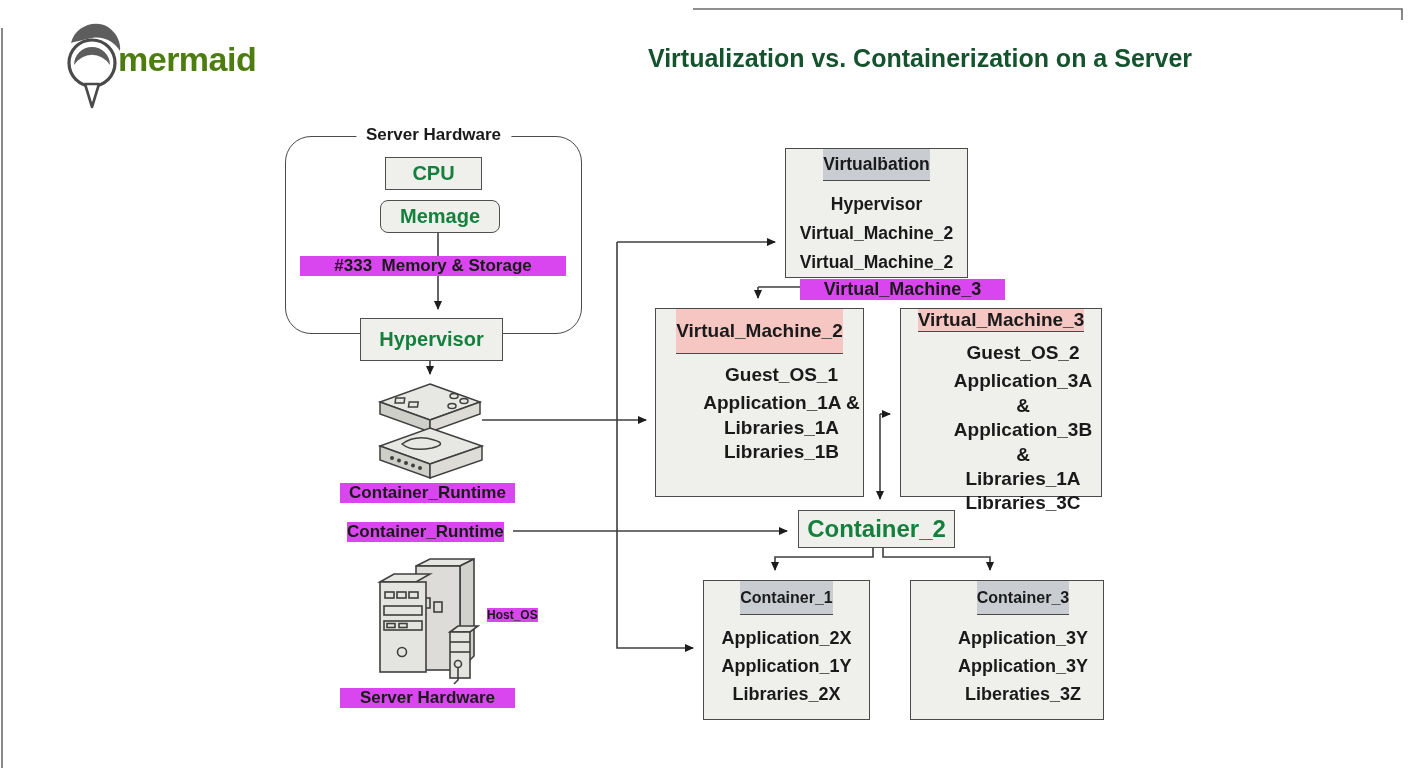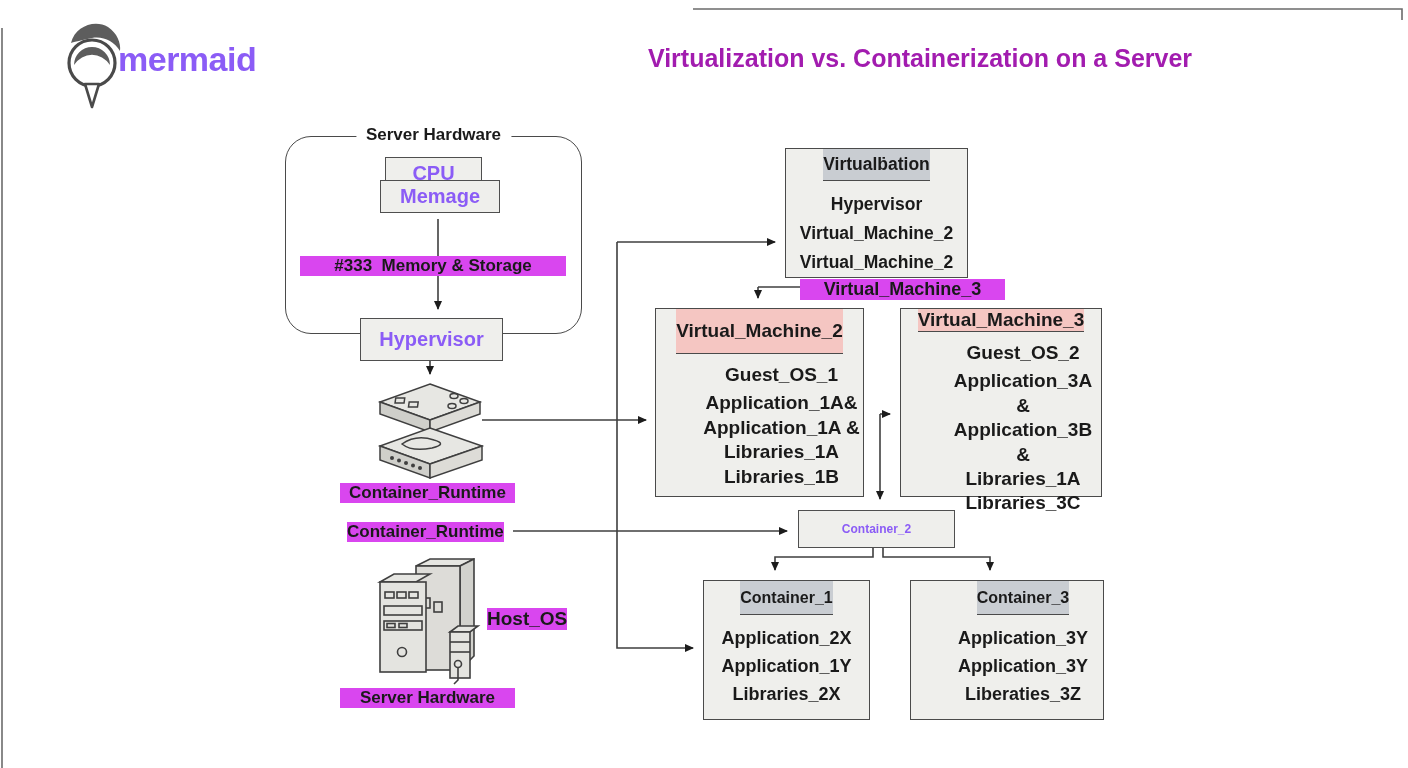--- a/index.html
+++ b/index.html
@@ -5,37 +5,37 @@
   html,body{margin:0;padding:0;background:#ffffff;}
   .canvas{
     position:relative;width:1408px;height:768px;background:#fff;overflow:hidden;
     font-family:"Liberation Sans","DejaVu Sans",sans-serif;color:#1a1a1a;
   }
   .wires{position:absolute;left:0;top:0;z-index:1;}
   .iconsvg{position:absolute;z-index:2;}
   .center{text-align:center;}
 
   
-  .brand-text{position:absolute;left:118px;top:40px;font-size:34px;font-weight:700;color:#8b5cf6;letter-spacing:-0.5px;z-index:3;}
-  .page-title{position:absolute;left:600px;top:44px;width:640px;text-align:center;font-size:25px;font-weight:700;color:#a21caf;z-index:3;}
+  .brand-text{position:absolute;left:118px;top:40px;font-size:34px;font-weight:700;color:#4d7c0f;letter-spacing:-0.5px;z-index:3;}
+  .page-title{position:absolute;left:600px;top:44px;width:640px;text-align:center;font-size:25px;font-weight:700;color:#14532d;z-index:3;}
 
   
   .group-box{
     position:absolute;left:285px;top:136px;width:295px;height:196px;
     border:1.6px solid #4a4a4a;border-radius:26px;background:transparent;z-index:2;
   }
   .group-label{
     position:absolute;left:50%;top:-12px;transform:translateX(-50%);
     background:#fff;padding:0 10px;font-size:17px;font-weight:700;white-space:nowrap;
   }
 
   .node{
     position:absolute;z-index:4;display:flex;align-items:center;justify-content:center;
     background:var(--box-fill,#efefec);border:1.6px solid #4f4f4f;
-    font-weight:700;color:#8b5cf6;
+    font-weight:700;color:#15803d;
   }
   .node.sm{font-size:20px;}
 
   
   .table{
     position:absolute;z-index:4;display:flex;flex-direction:column;
     border:1.8px solid #4a4a4a;background:var(--box-fill,#efefec);align-items:center;
   }
   .thead{
     display:flex;align-items:center;justify-content:center;
@@ -100,21 +100,21 @@
   </svg>
   <div class="brand-text">mermaid</div>
 
   <div class="page-title">Virtualization vs. Containerization on a Server</div>
 
   <div class="group-box">
     <span class="group-label">Server Hardware</span>
   </div>
 
   <div class="node sm" style="left:385px;top:157px;width:95px;height:31px;">CPU</div>
-  <div class="node sm" style="left:380px;top:180px;width:118px;height:31px;">Memage</div>
+  <div class="node sm" style="left:380px;top:200px;width:118px;height:31px;border-radius:8px;">Memage</div>
   <div class="edge-label center" style="left:300px;top:256px;width:266px;font-size:17px;white-space:pre;">#333  Memory &amp; Storage</div>
   <div class="node sm" style="left:360px;top:318px;width:141px;height:41px;">Hypervisor</div>
 
   <svg class="iconsvg" style="left:372px;top:382px;" width="116" height="103" viewBox="0 0 116 103">
     <g stroke="#3f3f3f" stroke-width="1.5">
       <polygon points="58,2 108,20 58,38 8,20" fill="#e7e7e3"></polygon>
       <polygon points="8,20 58,38 58,50 8,32" fill="#cfcfca"></polygon>
       <polygon points="58,38 108,20 108,32 58,50" fill="#dddcd7"></polygon>
       <rect x="26" y="16" width="9" height="5" fill="none" transform="skewX(-8)"></rect>
       <rect x="40" y="20" width="9" height="5" fill="none" transform="skewX(-8)"></rect>
@@ -156,57 +156,56 @@
       <rect x="41" y="65.5" width="8" height="4" fill="none"></rect>
       <circle cx="44" cy="94" r="4.5" fill="none"></circle>
       <polygon points="92,74 100,68 120,68 112,74" fill="#e6e6e2"></polygon>
       <rect x="92" y="74" width="20" height="46" fill="#e4e4e0"></rect>
       <line x1="92" y1="84" x2="112" y2="84"></line>
       <line x1="92" y1="94" x2="112" y2="94"></line>
       <circle cx="100" cy="106" r="3.5" fill="none"></circle>
       <path d="M100,110 L100,122 L96,126" fill="none"></path>
     </g>
   </svg>
-  <div class="edge-label" style="left:487px;top:608px;font-size:19px;">Host_OS</div>
+  <div class="edge-label" style="left:487px;top:608px;font-size:12px;">Host_OS</div>
   <div class="edge-label center" style="left:340px;top:688px;width:175px;font-size:17px;">Server Hardware</div>
 
   <div class="table vtable" style="left:785px;top:148px;width:181px;height:128px;">
     <div class="thead">Virtualḃation</div>
     <div class="tbody">
       <div class="trow">Hypervisor</div>
       <div class="trow">Virtual_Machine_2</div>
       <div class="trow">Virtual_Machine_2</div>
     </div>
   </div>
 
   <div class="edge-label center" style="left:800px;top:279px;width:205px;font-size:18px;">Virtual_Machine_3</div>
 
   <div class="table pink" style="left:655px;top:308px;width:207px;height:187px;">
     <div class="thead" style="height:44px;font-size:19px;">Virtual_Machine_2</div>
     <div class="tbody tight">
       <div class="trow">Guest_OS_1</div>
-      <div class="trow">Application_1A&amp;</div>
       <div class="trow">Application_1A &amp;</div>
       <div class="trow">Libraries_1A</div>
       <div class="trow">Libraries_1B</div>
     </div>
   </div>
 
   <div class="table pink" style="left:900px;top:308px;width:200px;height:187px;">
     <div class="thead" style="height:44px;font-size:19px;">Virtual_Machine_3</div>
     <div class="tbody tight">
       <div class="trow">Guest_OS_2</div>
       <div class="trow">Application_3A</div>
       <div class="trow">&amp; Application_3B &amp;</div>
       <div class="trow">Libraries_1A</div>
       <div class="trow">Libraries_3C</div>
     </div>
   </div>
 
-  <div class="node" style="left:798px;top:510px;width:155px;height:36px;font-size:12px;">Container_2</div>
+  <div class="node" style="left:798px;top:510px;width:155px;height:36px;font-size:24px;">Container_2</div>
 
   <div class="table" style="left:703px;top:580px;width:165px;height:138px;">
     <div class="thead" style="height:33px;">Container_1</div>
     <div class="tbody">
       <div class="trow">Application_2X</div>
       <div class="trow">Application_1Y</div>
       <div class="trow">Libraries_2X</div>
     </div>
   </div>
 

